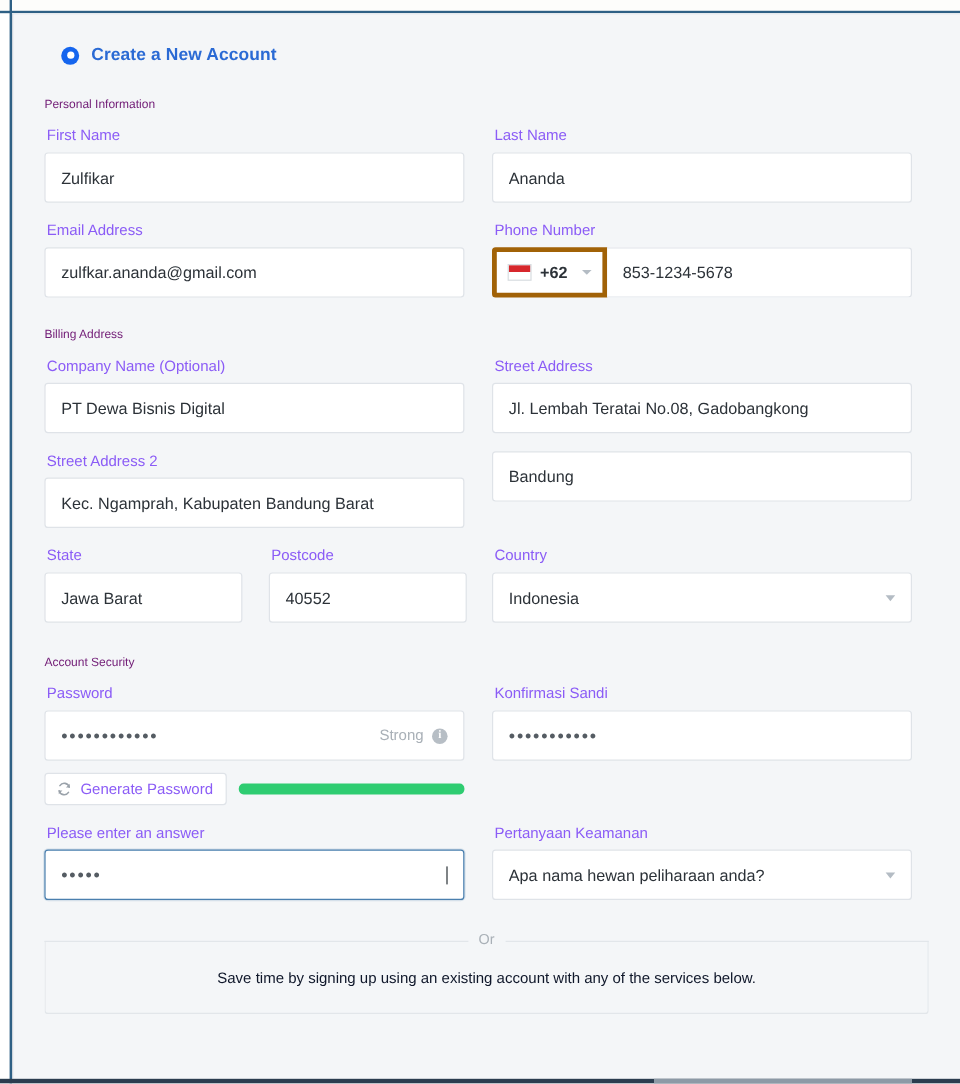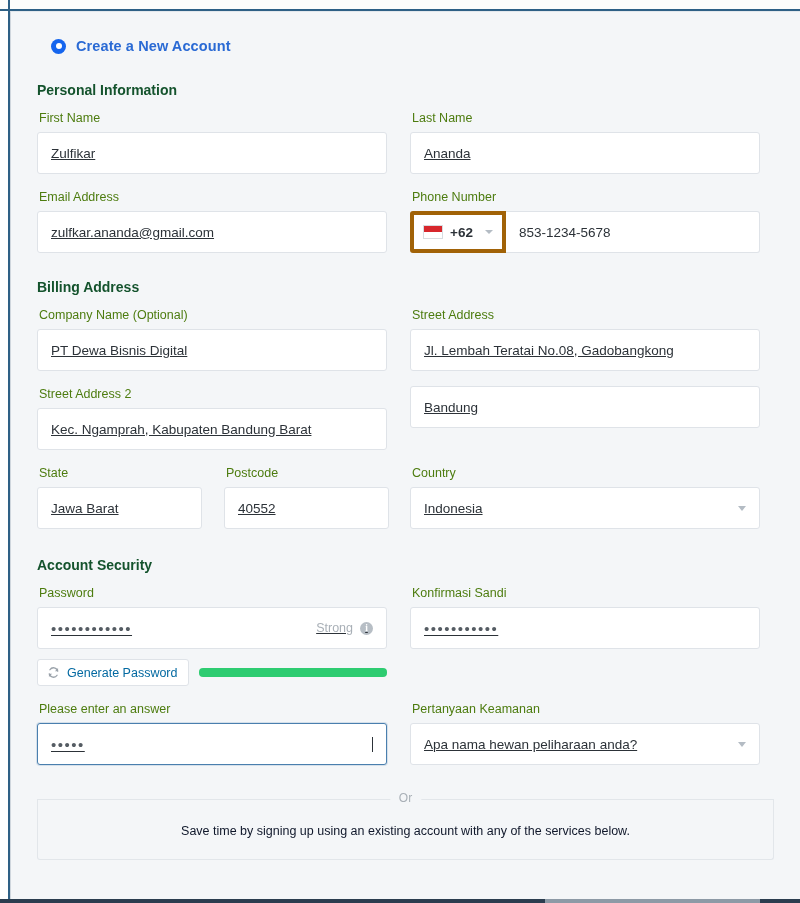--- a/index.html
+++ b/index.html
@@ -81,54 +81,53 @@
   }
   .header-title {
     color: #2a6ad4;
     font-size: 14.5px;
     font-weight: bold;
     letter-spacing: .1px;
   }
 
   
   .section-title {
-    font-size: 14px;
-    font-weight: bold;
-    color: #14532d;
+    font-size: 10px;
+    font-weight: normal;
+    color: #701a75;
     margin: 28px 0 12px 0;
   }
   #sec-billing.section-title { margin-top: 26px; }
 
   .grid {
     display: grid;
     grid-template-columns: 350px 350px;
     column-gap: 23px;
   }
   .cell { min-width: 0; }
 
   .flabel {
     font-size: 12.5px;
-    color: #4d7c0f;
+    color: #8b5cf6;
     margin: 0 0 6px 2px;
     line-height: 16px;
     white-space: nowrap;
   }
   .rowgap { height: 15px; }
 
   .field {
     height: 42px;
     background: #ffffff;
     border: 1px solid #dfe3e8;
     border-radius: 3px;
     display: flex;
     align-items: center;
     padding: 0 13px;
     font-size: 13.5px;
     color: #2c3238;
-    text-decoration: underline;
   }
   .field.focused {
     border: 1px solid #4a7fae;
     box-shadow: 0 0 0 1px rgba(74,127,174,.18);
   }
   .field .val { flex: 1 1 auto; overflow: hidden; white-space: nowrap; text-overflow: ellipsis; }
 
   
   .caret {
     width: 0; height: 0;
@@ -226,21 +225,21 @@
   }
   .gen-btn {
     height: 27px;
     background: #ffffff;
     border: 1px solid #dfe3e8;
     border-radius: 3px;
     display: inline-flex; align-items: center;
     gap: 7px;
     padding: 0 11px 0 9px;
     font-size: 12.5px;
-    color: #0369a1;
+    color: #8b5cf6;
     cursor: pointer;
     flex: 0 0 auto;
   }
   .refresh-icon {
     width: 13px; height: 13px;
     flex: 0 0 auto;
   }
   .strength-bar {
     flex: 1 1 auto;
     height: 9px;

